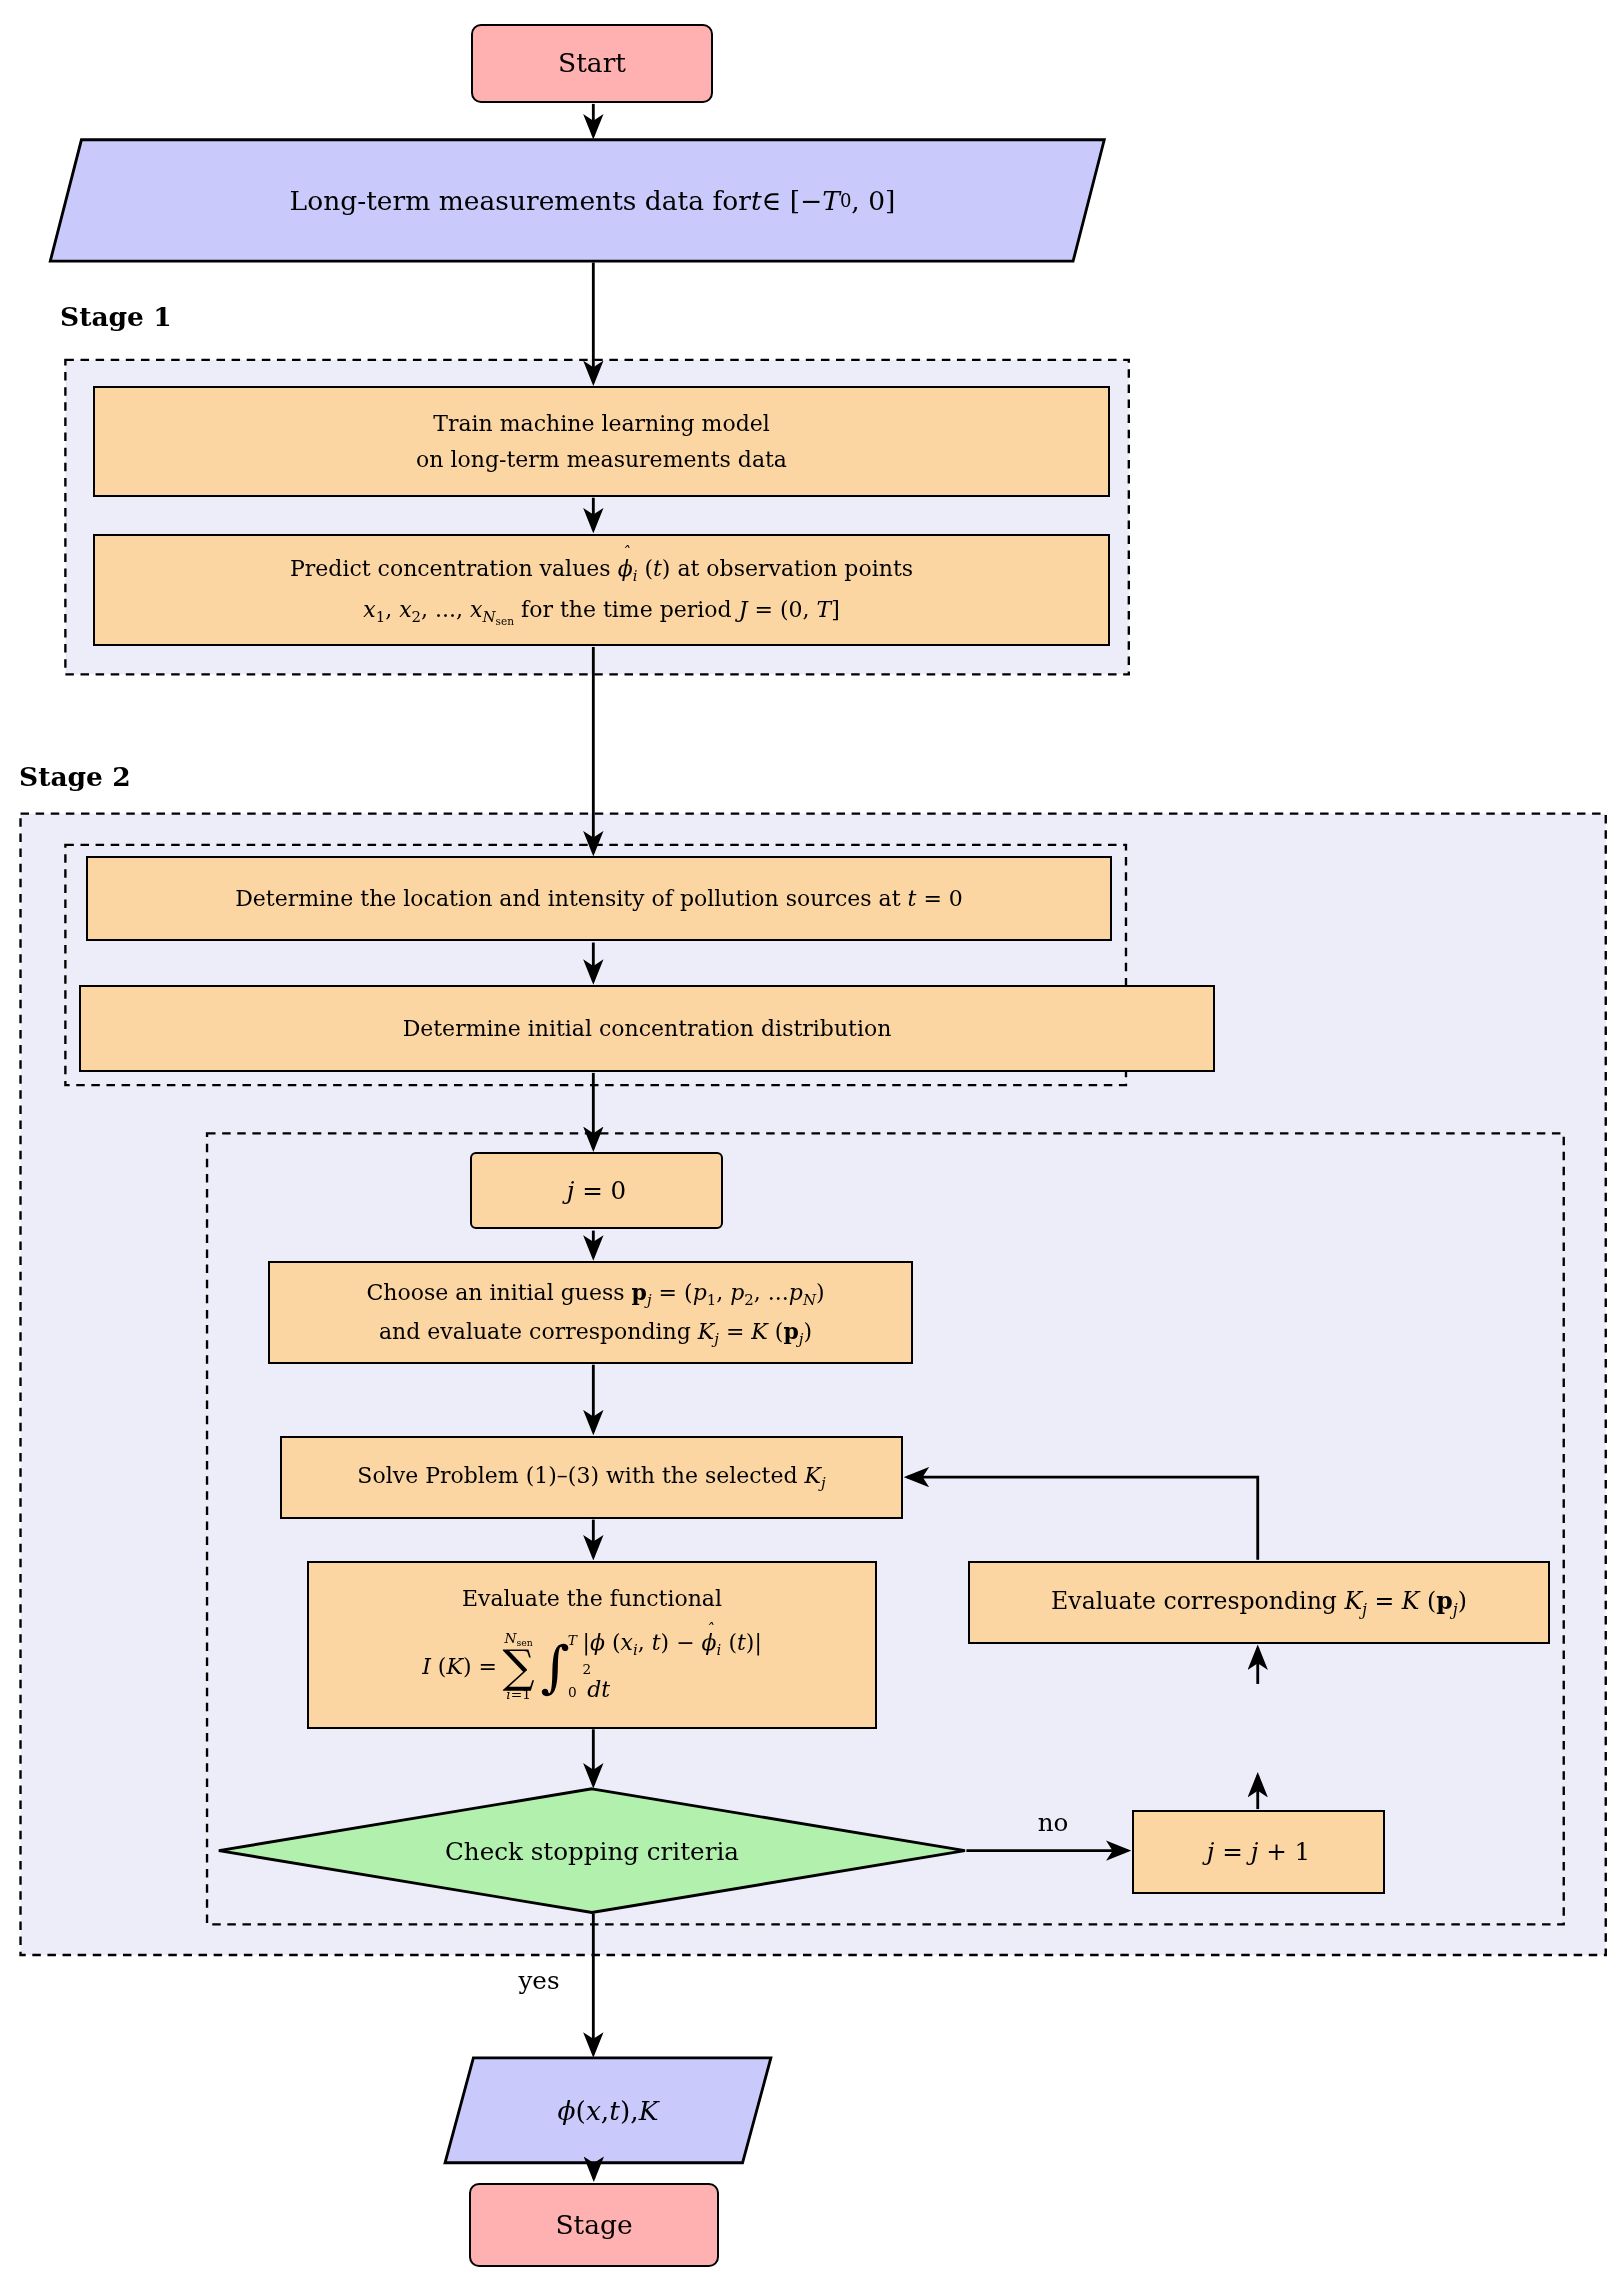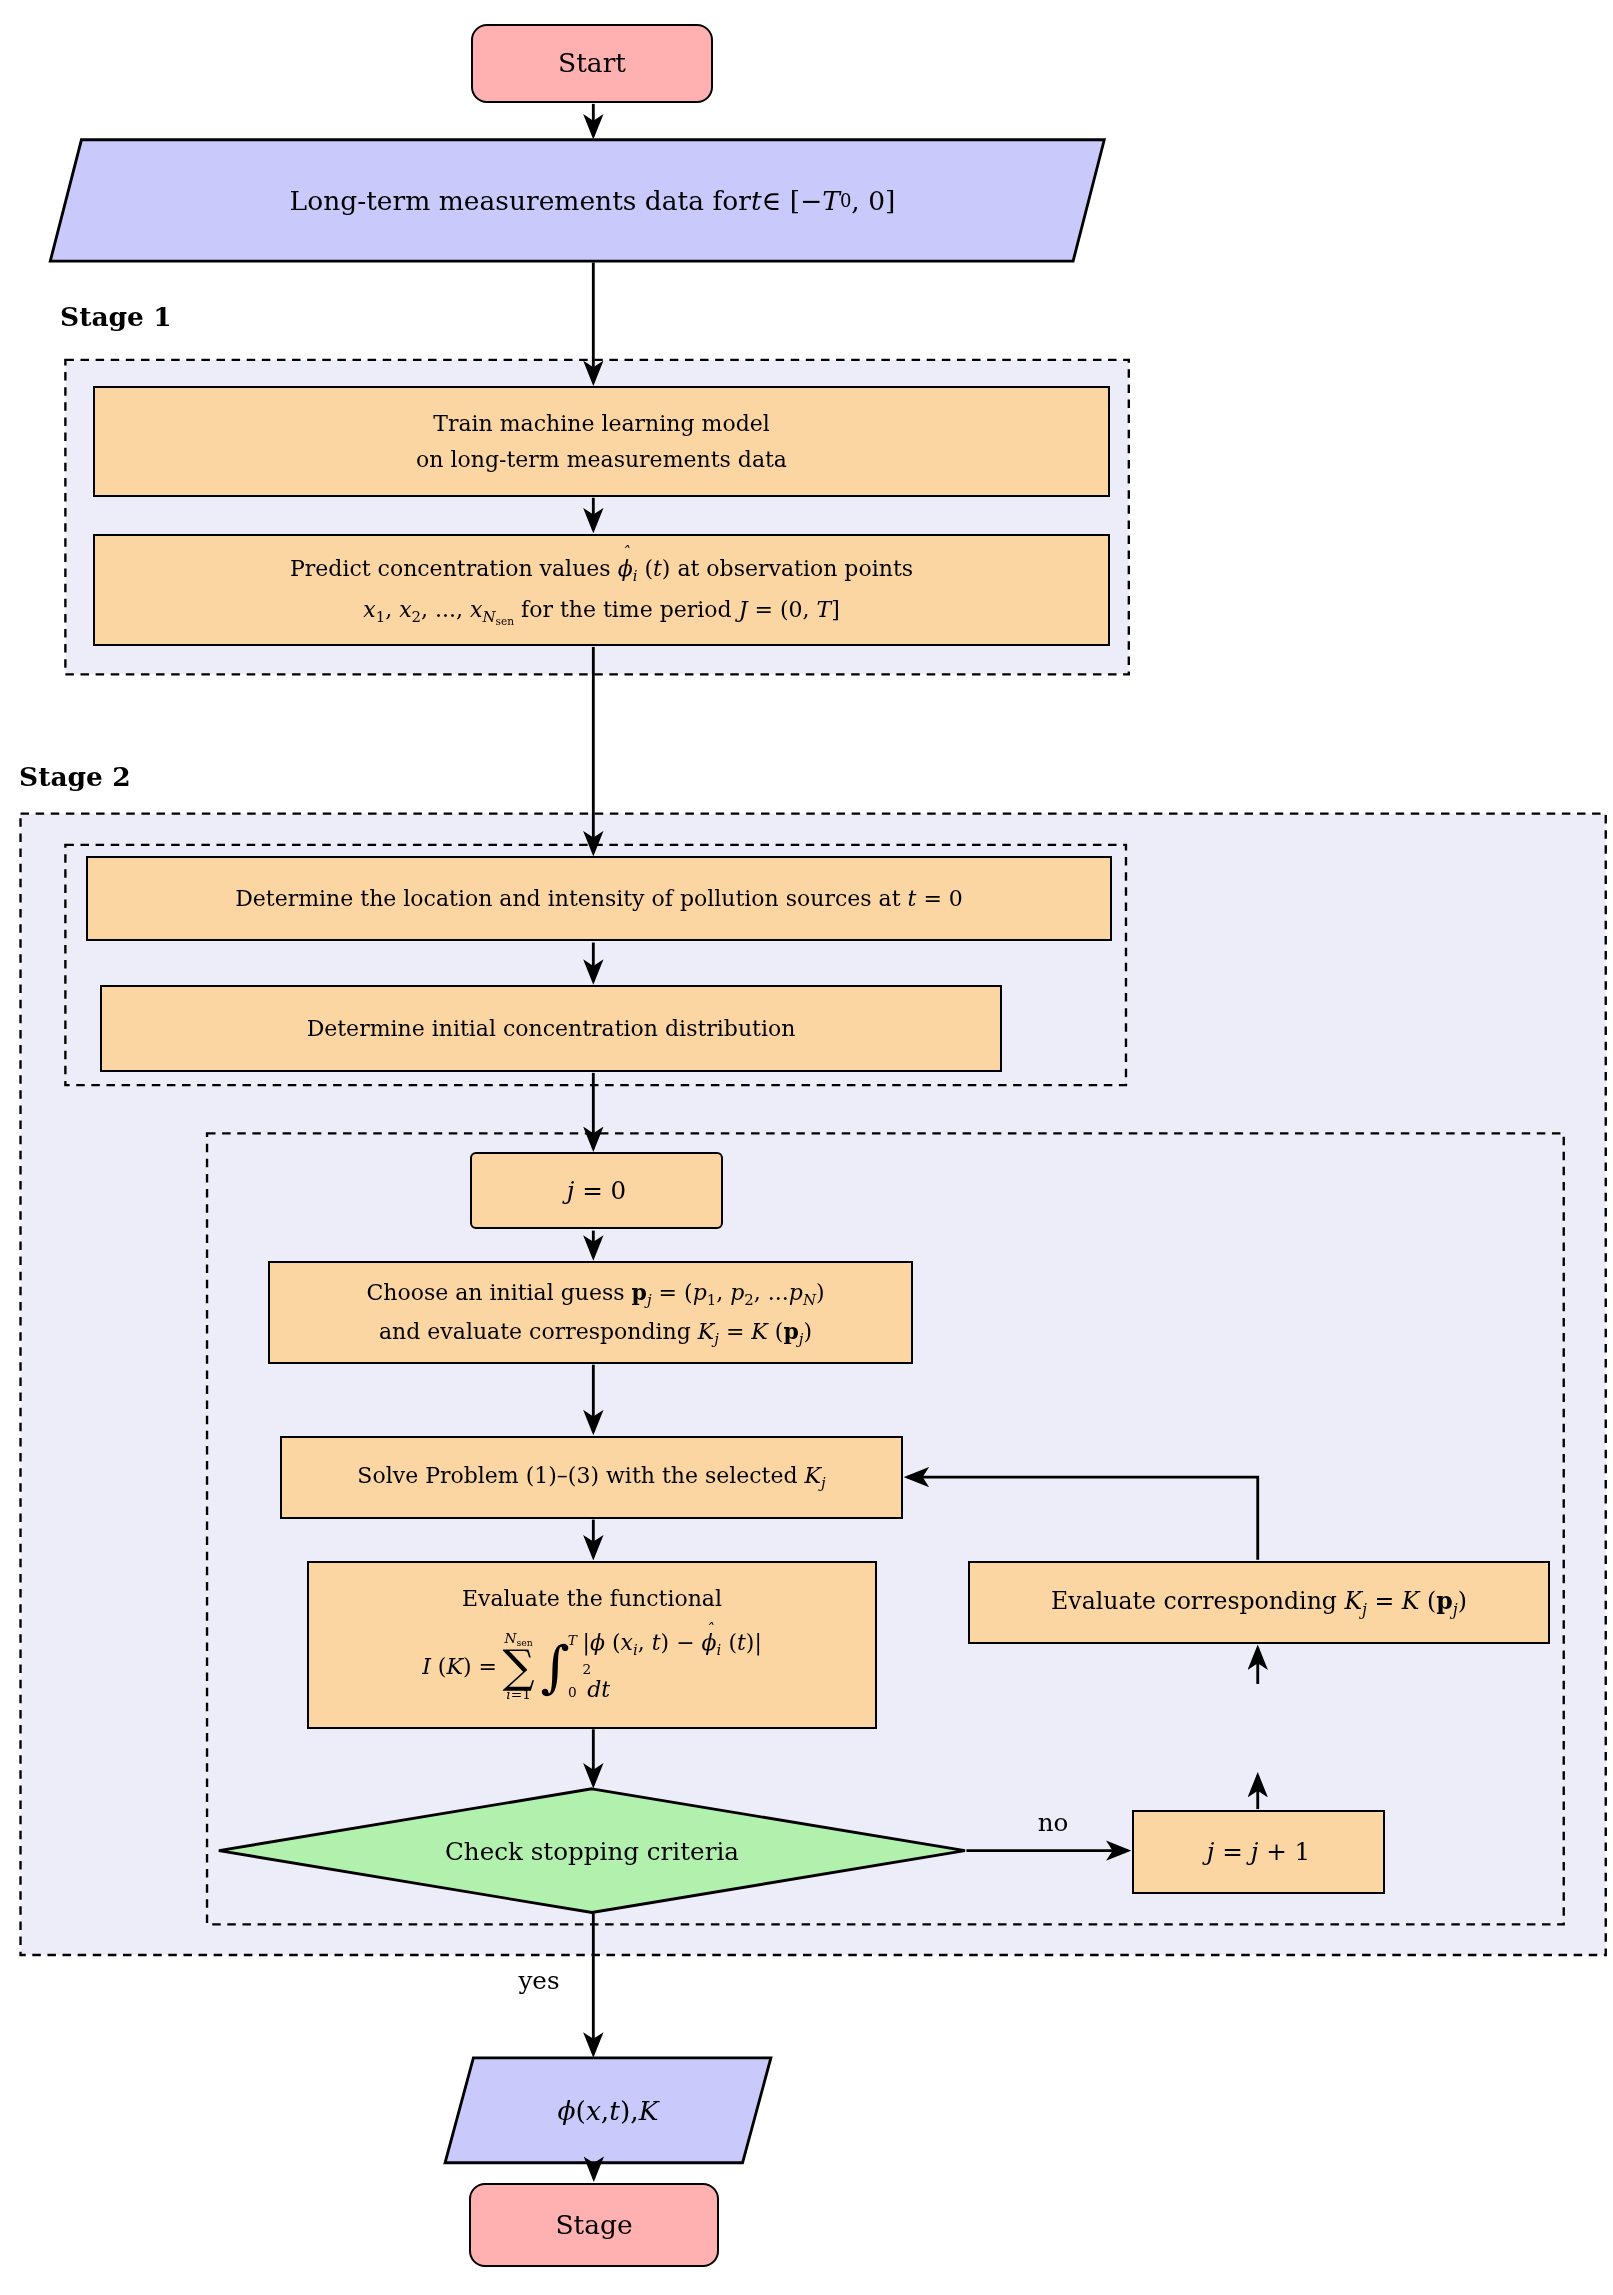--- a/index.html
+++ b/index.html
@@ -16,21 +16,21 @@
     font-family:"DejaVu Serif","Liberation Serif",serif;color:var(--ink);
   }
   #canvas{position:absolute;left:0;top:0;width:1614px;height:2295px;}
   svg.layer{position:absolute;left:0;top:0;z-index:0;}
   .node{
     position:absolute;box-sizing:border-box;z-index:2;
     border:2.8px solid var(--ink);background:var(--orange);
     display:flex;flex-direction:column;align-items:center;justify-content:center;
     text-align:center;font-size:22px;line-height:1.6;
   }
-  .terminal{background:var(--pink);border-radius:16px;font-size:26.5px;}
+  .terminal{background:var(--pink);border-radius:10px;font-size:26.5px;}
   .freelabel{
     position:absolute;z-index:2;display:flex;align-items:center;justify-content:center;
     text-align:center;box-sizing:border-box;background:transparent;
   }
   .stage-title{position:absolute;z-index:2;font-weight:bold;font-size:26.5px;line-height:1.1;}
   .edge-label{position:absolute;z-index:2;font-size:24.6px;line-height:1;}
   .para-label{font-size:26.5px;}
   .diamond-label{font-size:24.6px;}
   .small-math{font-size:24.6px;}
   .ri{font-style:italic;}
@@ -118,21 +118,21 @@
     <span class="line"><span>Predict concentration values </span><span class="ri r-hat">ϕ<span class="hatm">ˆ</span></span><span class="ri rsub">i</span><span> (</span><span class="ri">t</span><span>) at observation points</span></span>
     <span class="line"><span class="ri">x</span><span class="rsub">1</span><span>, </span><span class="ri">x</span><span class="rsub">2</span><span>, ..., </span><span class="ri">x</span><span class="ri rsub">N</span><span class="rsub2">sen</span><span> for the time period </span><span class="ri">J</span><span> = (0, </span><span class="ri">T</span><span>]</span></span>
   </div>
 
   <div class="stage-title" style="left:19px;top:762px;">Stage 2</div>
 
   <div class="node" style="left:86px;top:856px;width:1026px;height:85px;">
     <span><span>Determine the location and intensity of pollution sources at </span><span class="ri">t</span><span> = 0</span></span>
   </div>
 
-  <div class="node" style="left:100px;top:985px;width:902px;height:87px;">
+  <div class="node" style="left:79px;top:985px;width:1136px;height:87px;">
     <span><span>Determine initial concentration distribution</span></span>
   </div>
 
   <div class="node small-math" style="left:470px;top:1152px;width:253px;height:77px;border-radius:6px;">
     <span><span class="ri">j</span><span> = 0</span></span>
   </div>
 
   <div class="node" style="left:268px;top:1261px;width:645px;height:103px;line-height:1.65;padding-left:10px;">
     <span class="line"><span>Choose an initial guess </span><span class="rb">p</span><span class="ri rsub">j</span><span> = (</span><span class="ri">p</span><span class="rsub">1</span><span>, </span><span class="ri">p</span><span class="rsub">2</span><span>, ...</span><span class="ri">p</span><span class="ri rsub">N</span><span>)</span></span>
     <span class="line"><span>and evaluate corresponding </span><span class="ri">K</span><span class="ri rsub">j</span><span> = </span><span class="ri">K</span><span> (</span><span class="rb">p</span><span class="ri rsub">j</span><span>)</span></span>

